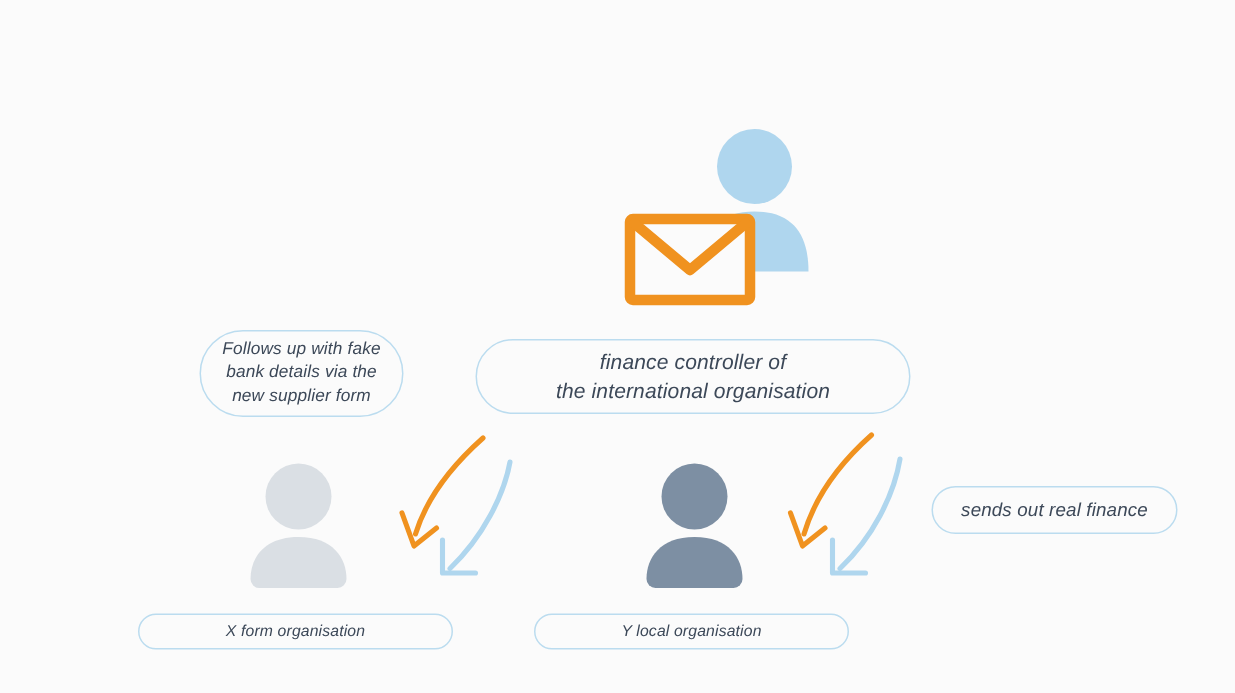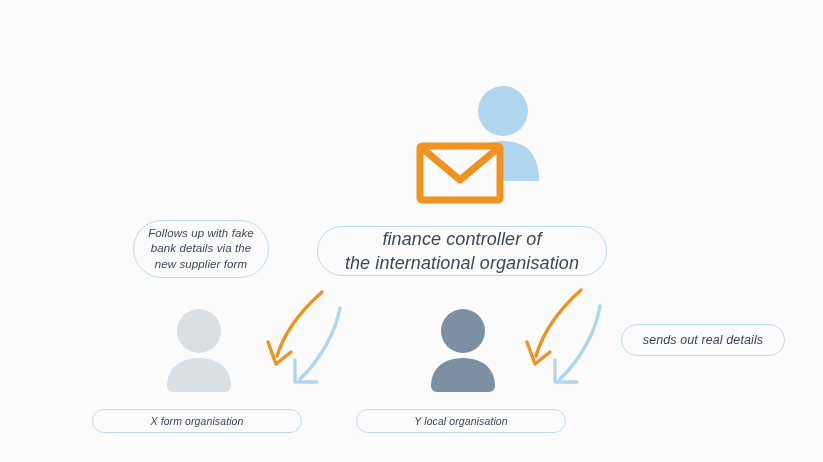--- a/index.html
+++ b/index.html
@@ -42,21 +42,21 @@
     top: 220px;
     width: 136px;
     height: 58px;
     font-size: 11.5px;
   }
   #pill-finance-controller {
     left: 313px;
     top: 226px;
     width: 290px;
     height: 50px;
-    font-size: 18px;
+    font-size: 14px;
   }
   #pill-real-invoice {
     left: 617px;
     top: 324px;
     width: 164px;
     height: 32px;
     font-size: 12.5px;
   }
   #pill-org-x {
     left: 88px;
@@ -131,19 +131,19 @@
     </g>
   </svg>
 
   <div class="pill" id="pill-fake-supplier">Follows up with fake
 bank details via the
 new supplier form</div>
 
   <div class="pill" id="pill-finance-controller">finance controller of
 the international organisation</div>
 
-  <div class="pill" id="pill-real-invoice">sends out real details</div>
+  <div class="pill" id="pill-real-invoice">sends out real finance</div>
 
   <div class="pill" id="pill-org-x">X form organisation</div>
 
   <div class="pill" id="pill-org-y">Y local organisation</div>
 
 </div>
 
 </body></html>

